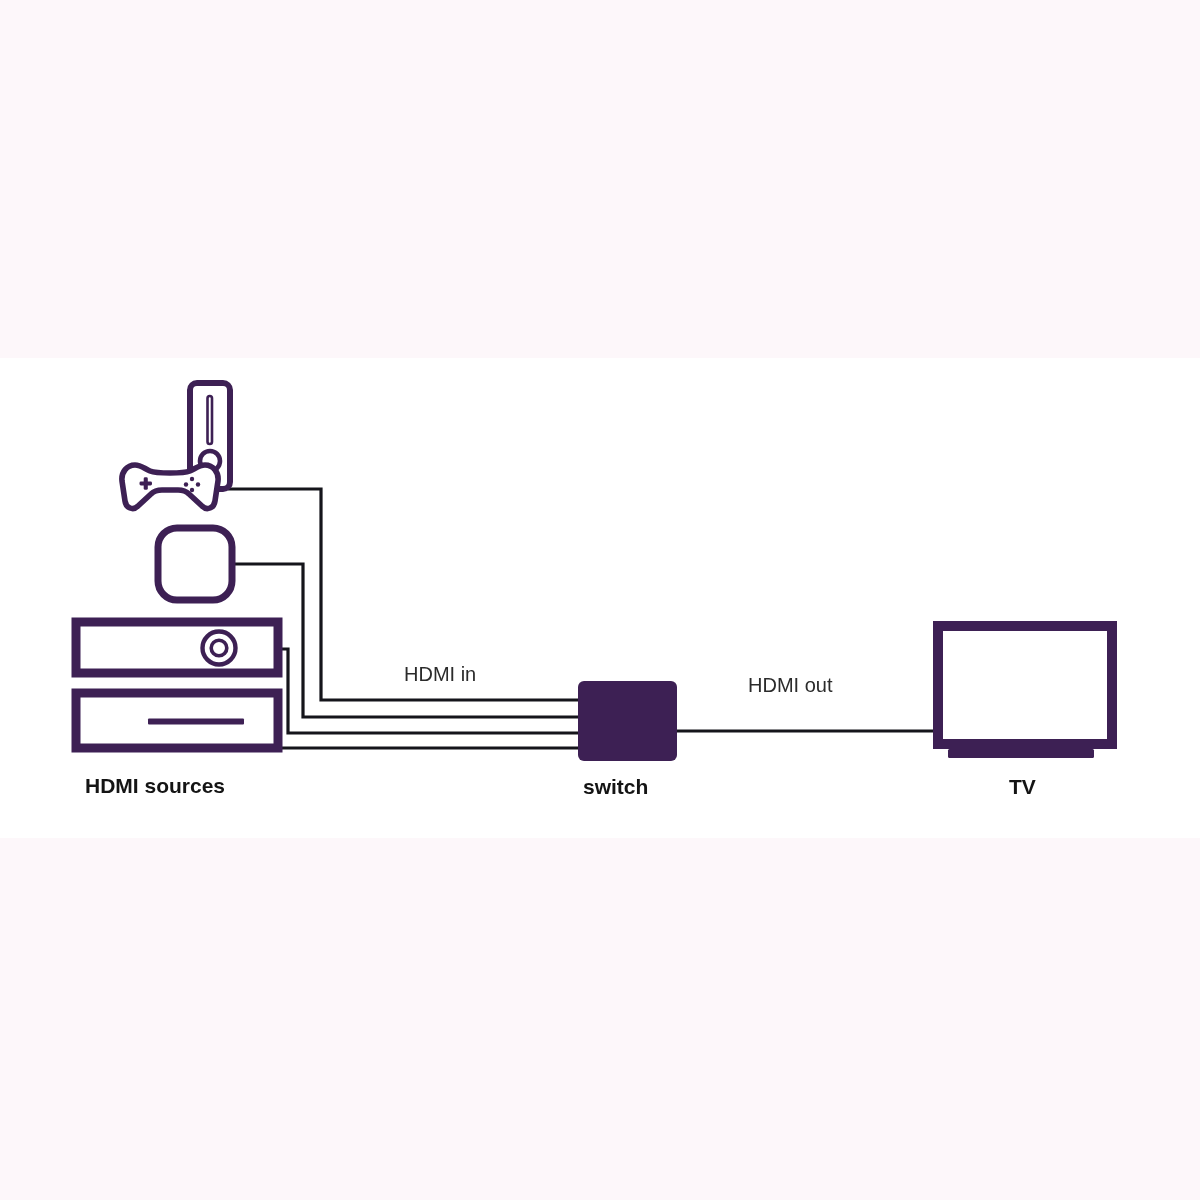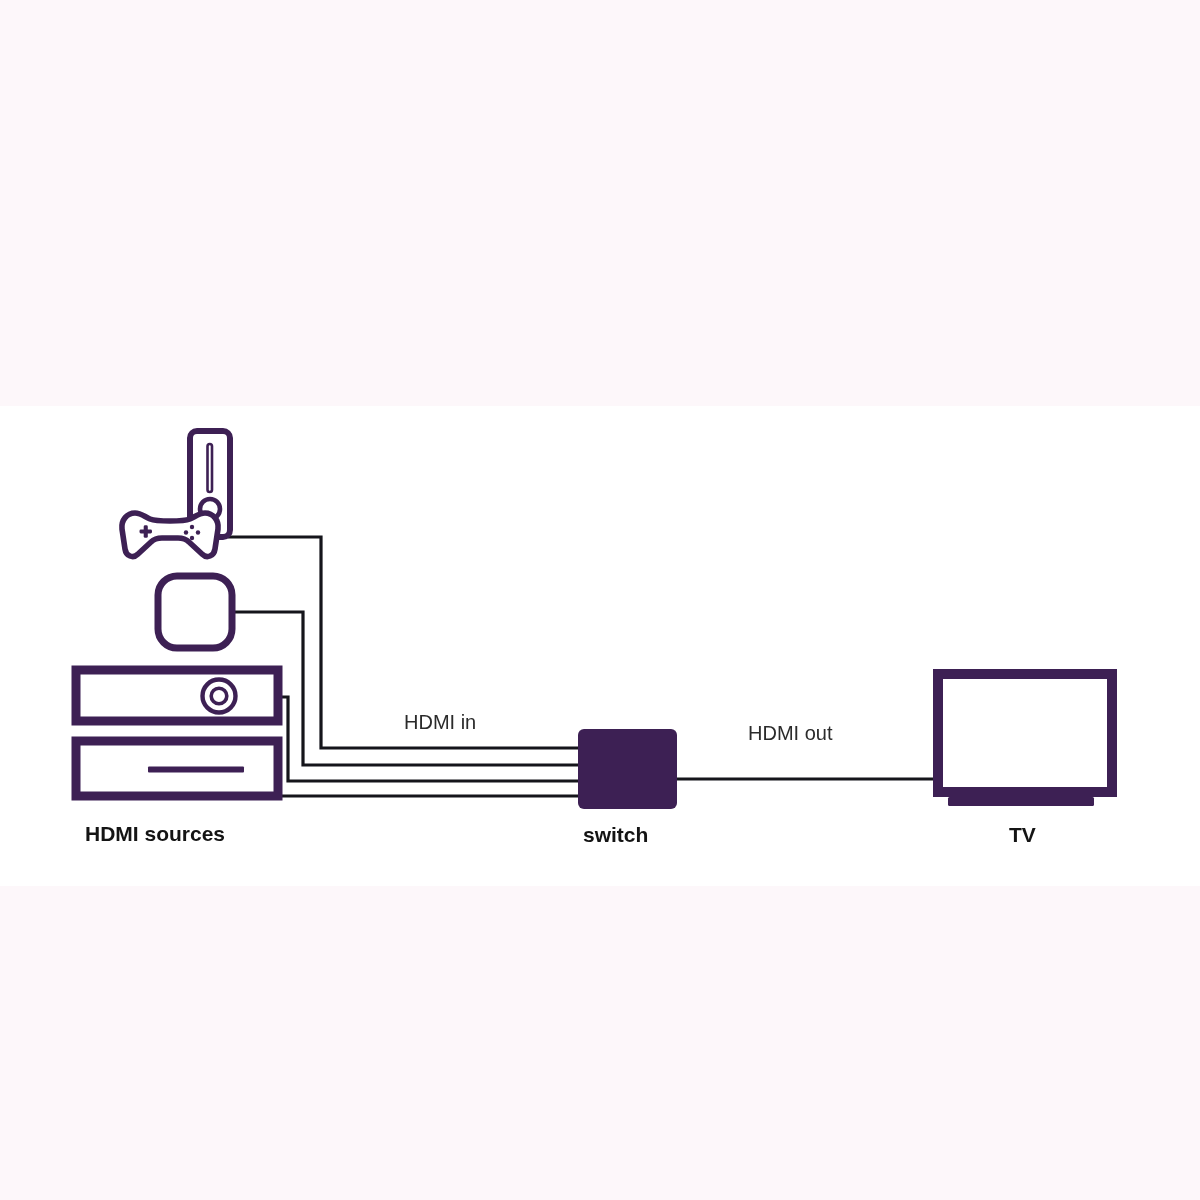--- a/index.html
+++ b/index.html
@@ -10,21 +10,20 @@
     width: 1200px;
     height: 1200px;
     background: #fdf7fa;
     font-family: "Liberation Sans", sans-serif;
     overflow: hidden;
   }
   #stage {
     position: relative;
     width: 1200px;
     height: 852px;
-    margin-top: 48px;
   }
   .band-white {
     position: absolute;
     left: 0;
     width: 1200px;
     background: #ffffff;
   }
   #mid-band { top: 358px; height: 480px; }
 
   svg.diagram {

